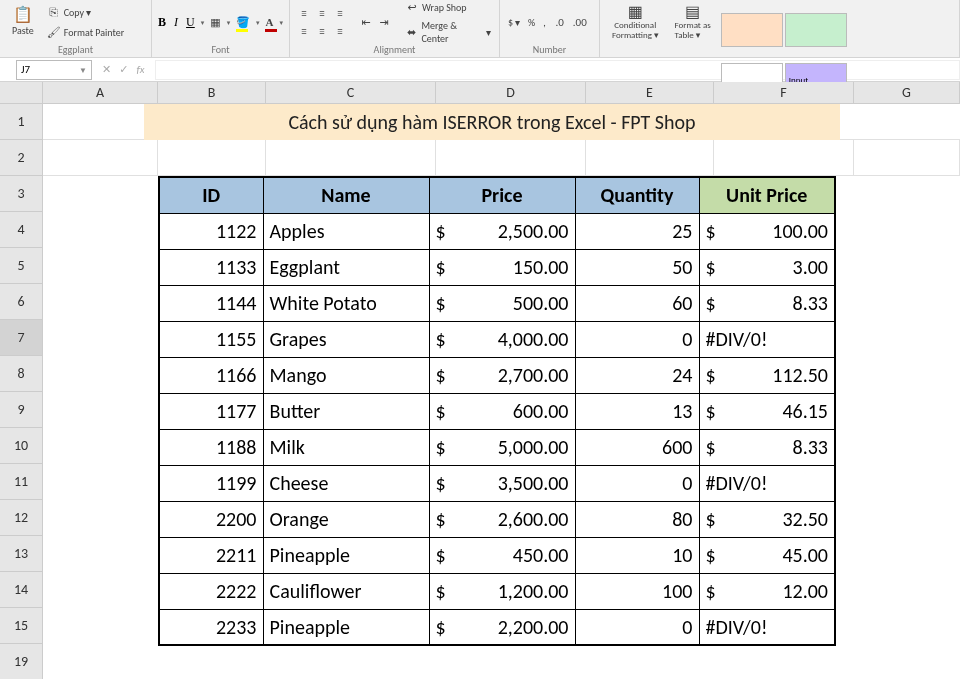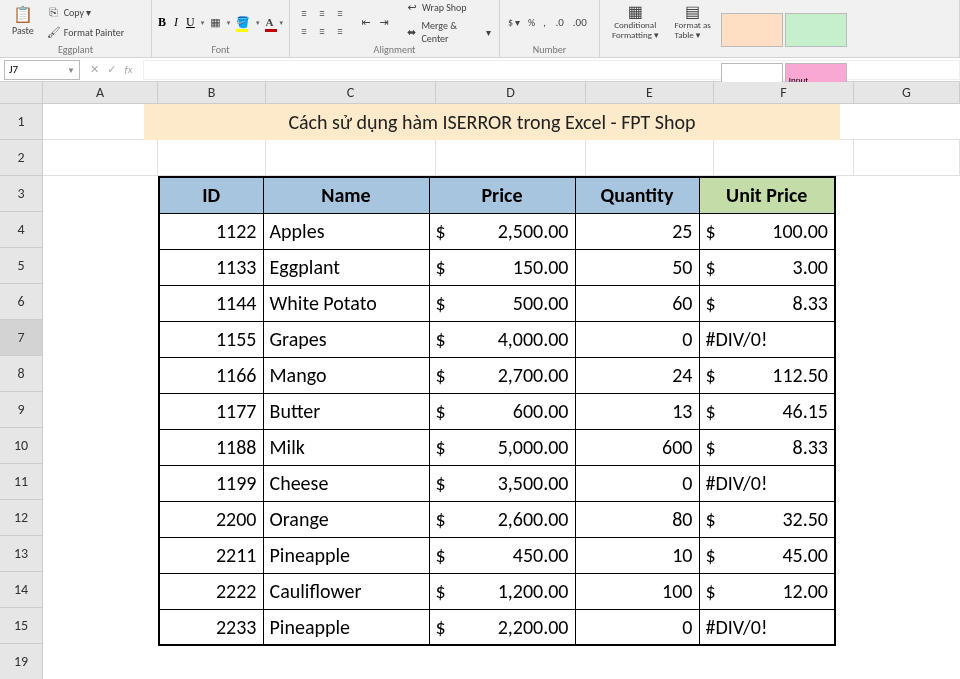--- a/index.html
+++ b/index.html
@@ -20,21 +20,21 @@
 .font-row { display: flex; align-items: center; gap: 6px; }
 .font-btn { width: 16px; height: 16px; display: flex; align-items: center; justify-content: center; font-size: 12px; font-family: 'Times New Roman', serif; }
 
 .align-grid { display: flex; flex-direction: column; gap: 2px; }
 .align-row { display: flex; gap: 2px; }
 
 .styles-grid { display: flex; gap: 2px; }
 .style-cell { width: 62px; height: 14px; font-size: 9px; padding: 16px 3px; display: flex; align-items: center; border: 1px solid #bbb; margin-top: 15px; }
 
 
-.fbar { height: 24px; display: flex; align-items: center; border-bottom: 1px solid #d4d4d4; background: #fff; }
+.fbar { height: 24px; display: flex; align-items: center; border-bottom: 1px solid #d4d4d4; background: #fff; padding-left: 12px; }
 .namebox { width: 76px; height: 20px; border: 1px solid #bbb; margin-left: 4px; padding: 0 4px; display: flex; align-items: center; justify-content: space-between; font-size: 11px; }
 .fbar-tools { display: flex; gap: 8px; padding: 0 10px; color: #aaa; font-size: 11px; }
 .fbar-input { flex: 1; height: 20px; border: 1px solid #eee; }
 
 
 .grid-area { position: relative; }
 .corner { position: absolute; top: 0; left: 0; width: 43px; height: 22px; background: #e6e6e6; border-right: 1px solid #ccc; border-bottom: 1px solid #ccc; }
 .col-headers { position: absolute; top: 0; left: 43px; right: 0; height: 22px; display: flex; background: #e6e6e6; border-bottom: 1px solid #ccc; }
 .col-h { text-align: center; font-size: 14px; color: #333; border-right: 1px solid #ccc; line-height: 22px; }
 .row-headers { position: absolute; top: 22px; left: 0; width: 43px; background: #e6e6e6; border-right: 1px solid #ccc; }
@@ -163,21 +163,21 @@
         <div class="styles-grid">
           <div class="style-cell" style="background:#a5a5a5;color:#fff;font-weight:bold">Check Cell</div>
           <div class="style-cell" style="background:#fff;color:#777;font-style:italic">Explanatory ...</div>
         </div>
         <div class="styles-grid">
           <div class="style-cell" style="background:#ffdfc4"></div>
           <div class="style-cell" style="background:#c6efce"></div>
         </div>
         <div class="styles-grid">
           <div class="style-cell" style="background:#fff"></div>
-          <div class="style-cell" style="background:#f9a8d4">Input</div>
+          <div class="style-cell" style="background:#c4b5fd">Input</div>
         </div>
       </div>
     </div>
   </div>
 </div>
 
 <div class="fbar">
   <div class="namebox">
     <span>J7</span>
     <span style="font-size:8px;color:#888">▼</span>

